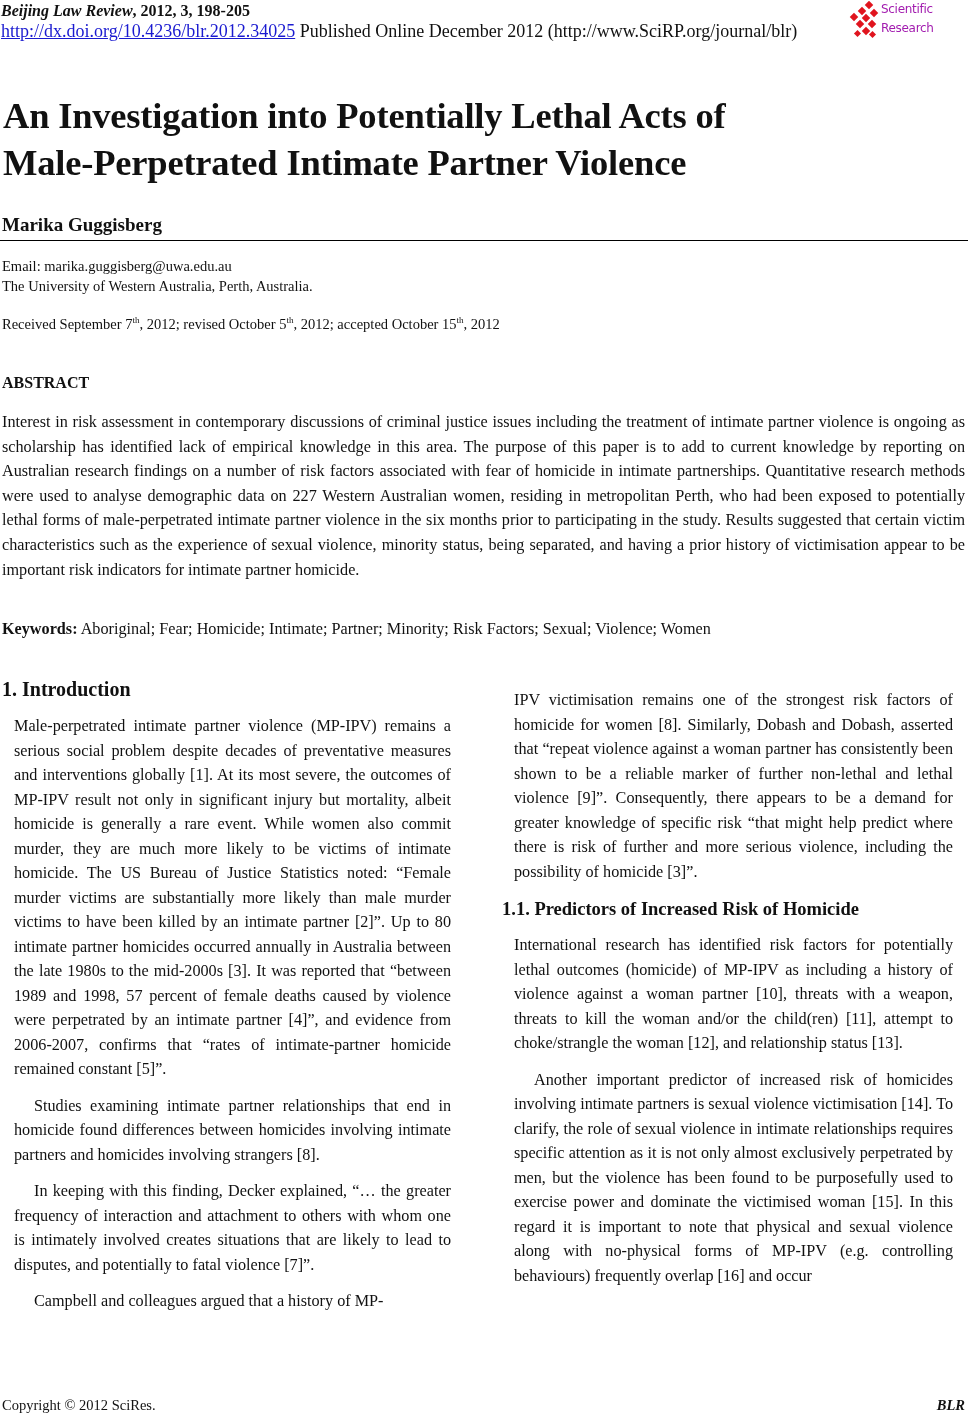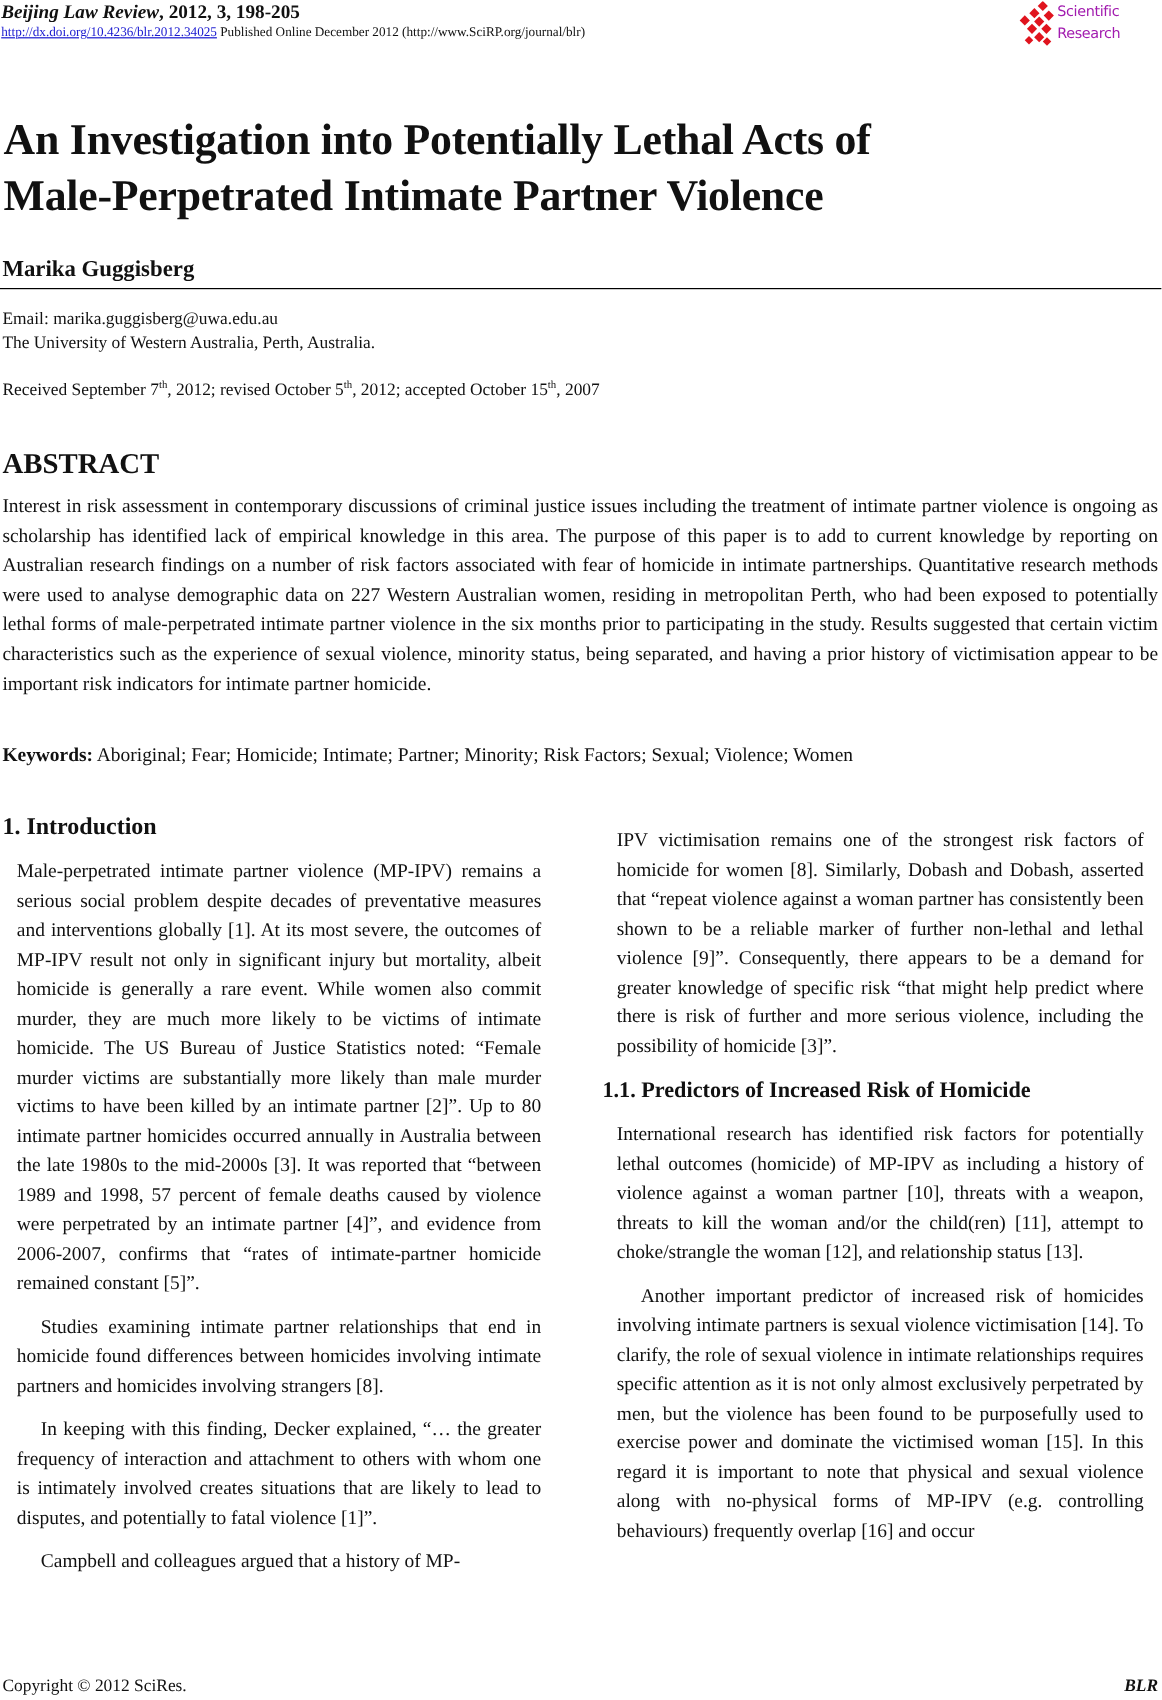--- a/index.html
+++ b/index.html
@@ -2,34 +2,34 @@
 <html><head>
 <meta charset="utf-8">
 <style>
   html, body { margin: 0; padding: 0; background: #ffffff; }
   body {
     width: 968px; height: 1417px; position: relative; overflow: hidden;
     font-family: "Liberation Serif", serif; color: #111;
   }
   .hdr-journal { position: absolute; left: 1px; top: 2px; font-size: 16px; font-weight: bold; }
   .hdr-journal i { font-style: italic; }
-  .hdr-line2 { position: absolute; left: 1px; top: 21px; font-size: 11px; white-space: nowrap; }
+  .hdr-line2 { position: absolute; left: 1px; top: 21px; font-size: 18px; white-space: nowrap; }
   .hdr-line2 a { color: #1a1ad0; text-decoration: underline; }
   .logo { position: absolute; left: 846px; top: 0px; width: 122px; height: 42px; }
   .logo-text { position: absolute; left: 35px; top: 0px; font-family: "DejaVu Sans", sans-serif; font-size: 12px; line-height: 19px; color: #a21caf; letter-spacing: -0.3px; }
   .title {
     position: absolute; left: 3px; top: 92px; width: 960px;
     font-size: 36.5px; font-weight: bold; line-height: 47px; letter-spacing: -0.2px;
   }
   .author { position: absolute; left: 2px; top: 214px; font-size: 19px; font-weight: bold; }
   .rule { position: absolute; left: 0; top: 240px; width: 968px; height: 1px; background: #000; }
   .affil { position: absolute; left: 2px; top: 256px; font-size: 14.5px; line-height: 20px; }
   .dates { position: absolute; left: 2px; top: 315px; font-size: 14.5px; }
   .dates sup { font-size: 9px; }
-  .abs-h { position: absolute; left: 2px; top: 374px; font-size: 24px; font-weight: bold; }
+  .abs-h { position: absolute; left: 2px; top: 374px; font-size: 16px; font-weight: bold; }
   .abstract {
     position: absolute; left: 2px; top: 410px; width: 963px;
     font-size: 16.2px; line-height: 24.6px; text-align: justify;
   }
   .keywords { position: absolute; left: 2px; top: 620px; font-size: 16.2px; }
   .keywords b { font-weight: bold; }
   .col { position: absolute; top: 676px; font-size: 16.2px; line-height: 24.5px; text-align: justify; }
   .col-l { left: 2px; width: 461px; }
   .col-r { left: 502px; width: 463px; top: 676px; }
   .h1 { font-size: 20px; font-weight: bold; line-height: 26px; margin: 0 0 8px 0; }
@@ -70,31 +70,31 @@
 <div class="title">
   <div>An Investigation into Potentially Lethal Acts of</div>
   <div>Male-Perpetrated Intimate Partner Violence</div>
 </div>
 <div class="author">Marika Guggisberg</div>
 <div class="rule"></div>
 <div class="affil">
   <div>Email: marika.guggisberg@uwa.edu.au</div>
   <div>The University of Western Australia, Perth, Australia.</div>
 </div>
-<div class="dates"><span>Received September 7</span><sup>th</sup><span>, 2012; revised October 5</span><sup>th</sup><span>, 2012; accepted October 15</span><sup>th</sup><span>, 2007</span></div>
+<div class="dates"><span>Received September 7</span><sup>th</sup><span>, 2012; revised October 5</span><sup>th</sup><span>, 2012; accepted October 15</span><sup>th</sup><span>, 2012</span></div>
 
 <div class="abs-h">ABSTRACT</div>
 <div class="abstract">Interest in risk assessment in contemporary discussions of criminal justice issues including the treatment of intimate partner violence is ongoing as scholarship has identified lack of empirical knowledge in this area. The purpose of this paper is to add to current knowledge by reporting on Australian research findings on a number of risk factors associated with fear of homicide in intimate partnerships. Quantitative research methods were used to analyse demographic data on 227 Western Australian women, residing in metropolitan Perth, who had been exposed to potentially lethal forms of male-perpetrated intimate partner violence in the six months prior to participating in the study. Results suggested that certain victim characteristics such as the experience of sexual violence, minority status, being separated, and having a prior history of victimisation appear to be important risk indicators for intimate partner homicide.</div>
 <div class="keywords"><b>Keywords:</b><span> Aboriginal; Fear; Homicide; Intimate; Partner; Minority; Risk Factors; Sexual; Violence; Women</span></div>
 
 <div class="col col-l">
   <div class="h1">1. Introduction</div>
   <p>Male-perpetrated intimate partner violence (MP-IPV) remains a serious social problem despite decades of preventative measures and interventions globally [1]. At its most severe, the outcomes of MP-IPV result not only in significant injury but mortality, albeit homicide is generally a rare event. While women also commit murder, they are much more likely to be victims of intimate homicide. The US Bureau of Justice Statistics noted: “Female murder victims are substantially more likely than male murder victims to have been killed by an intimate partner [2]”. Up to 80 intimate partner homicides occurred annually in Australia between the late 1980s to the mid-2000s [3]. It was reported that “between 1989 and 1998, 57 percent of female deaths caused by violence were perpetrated by an intimate partner [4]”,  and evidence from 2006-2007, confirms that “rates of intimate-partner homicide remained constant [5]”.</p>
   <p class="ind">Studies examining intimate partner relationships that end in homicide found differences between homicides involving intimate partners and homicides involving strangers [8].</p>
-  <p class="ind">In keeping with this finding, Decker explained, “… the greater frequency of interaction and attachment to others with whom one is intimately involved creates situations that are likely to lead to disputes, and potentially to fatal violence [1]”.</p>
+  <p class="ind">In keeping with this finding, Decker explained, “… the greater frequency of interaction and attachment to others with whom one is intimately involved creates situations that are likely to lead to disputes, and potentially to fatal violence [7]”.</p>
   <p class="ind">Campbell and colleagues argued that a history of MP-</p>
 </div>
 
 <div class="col col-r">
   <p>IPV victimisation remains one of the strongest risk factors of homicide for women [8]. Similarly, Dobash and Dobash, asserted that “repeat violence against a woman partner has consistently been shown to be a reliable marker of further non-lethal and lethal violence [9]”. Consequently, there appears to be a demand for greater knowledge of specific risk “that might help predict where there is risk of further and more serious violence, including the possibility of homicide [3]”.</p>
   <div class="h2">1.1. Predictors of Increased Risk of Homicide</div>
   <p>International research has identified risk factors for potentially lethal outcomes (homicide) of MP-IPV as including a history of violence against a woman partner [10], threats with a weapon, threats to kill the woman and/or the child(ren) [11], attempt to choke/strangle the woman [12], and relationship status [13].</p>
   <p class="ind">Another important predictor of increased risk of homicides involving intimate partners is sexual violence victimisation [14]. To clarify, the role of sexual violence in intimate relationships requires specific attention as it is not only almost exclusively perpetrated by men, but the violence has been found to be purposefully used to exercise power and dominate the victimised woman [15]. In this regard it is important to note that physical and sexual violence along with no-physical forms of MP-IPV (e.g. controlling behaviours) frequently overlap [16] and occur</p>
 </div>
 

